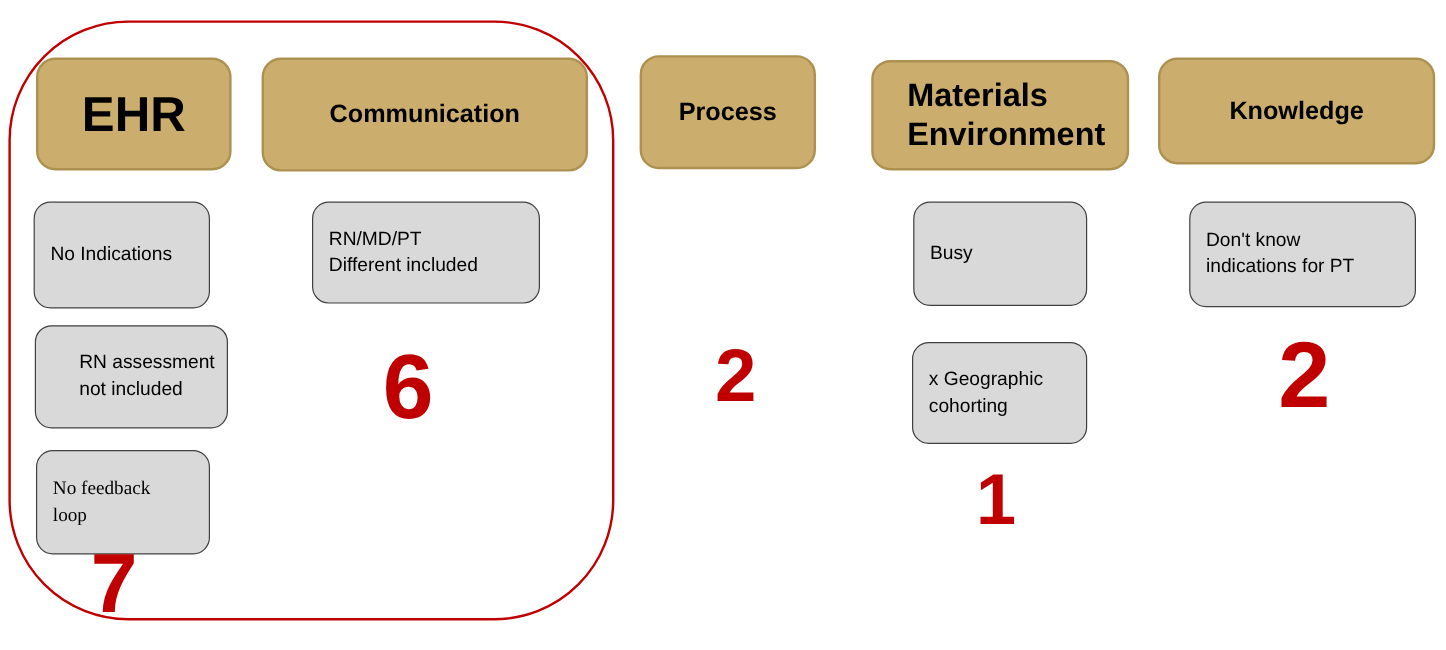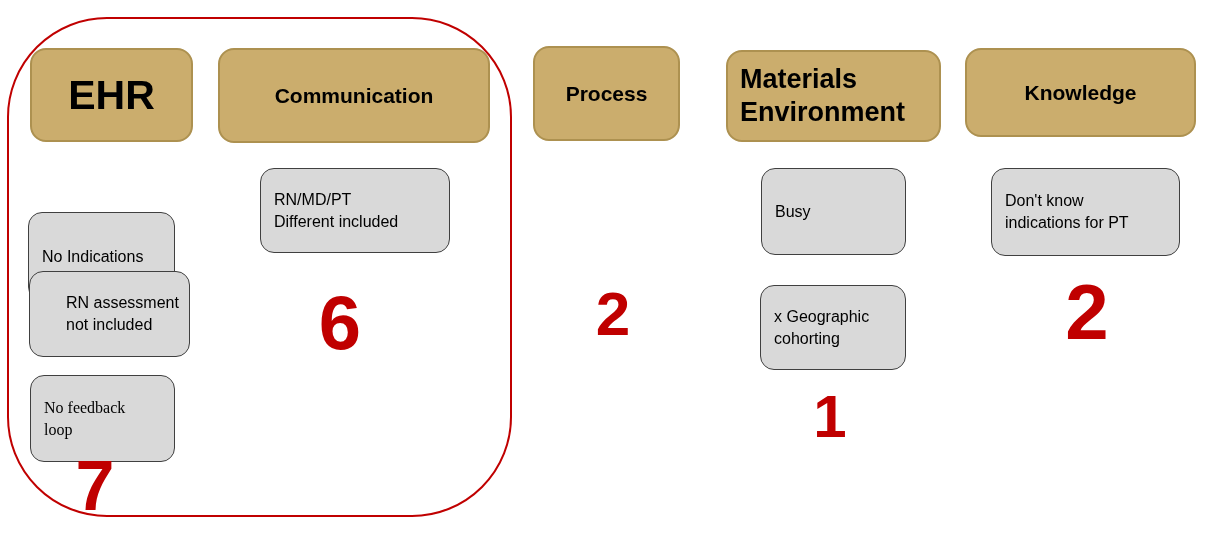--- a/index.html
+++ b/index.html
@@ -55,24 +55,24 @@
     position: absolute;
     color: #C00000;
     font-weight: bold;
     text-align: center;
     line-height: 1;
   }
   #hdr-ehr        { left: 30px;  top: 48px; width: 163px; height: 94px; font-size: 41px; }
   #hdr-comm       { left: 218px; top: 48px; width: 272px; height: 95px; }
   #hdr-process    { left: 533px; top: 46px; width: 147px; height: 95px; }
   #hdr-materials  { left: 726px; top: 50px; width: 215px; height: 92px;
-                    justify-content: flex-start; text-align: left; padding-left: 12px; font-size: 27px; }
+                    justify-content: flex-start; text-align: left; padding-left: 28px; font-size: 27px; }
   #hdr-knowledge  { left: 965px; top: 48px; width: 231px; height: 89px; }
 
-  #note-ehr-0       { left: 28px;  top: 168px; width: 147px; height: 89px; margin-top: 44px; }
+  #note-ehr-0       { left: 28px;  top: 168px; width: 147px; height: 89px; }
   #note-ehr-1       { left: 29px;  top: 271px; width: 161px; height: 86px; padding-left: 36px; }
   #note-ehr-2       { left: 30px;  top: 375px; width: 145px; height: 87px; font-family: Liberation Serif, serif; }
   #note-comm-0      { left: 260px; top: 168px; width: 190px; height: 85px; }
   #note-process-0   { left: 533px; top: 170px; width: 173px; height: 86px; }
   #note-materials-0 { left: 761px; top: 168px; width: 145px; height: 87px; }
   #note-materials-1 { left: 760px; top: 285px; width: 146px; height: 85px; }
   #note-knowledge-0 { left: 991px; top: 168px; width: 189px; height: 88px; }
 
   #count-ehr       { left: 55px;   top: 451px; width: 80px; font-size: 70px; }
   #count-comm      { left: 295px;  top: 285px; width: 90px; font-size: 76px; }

